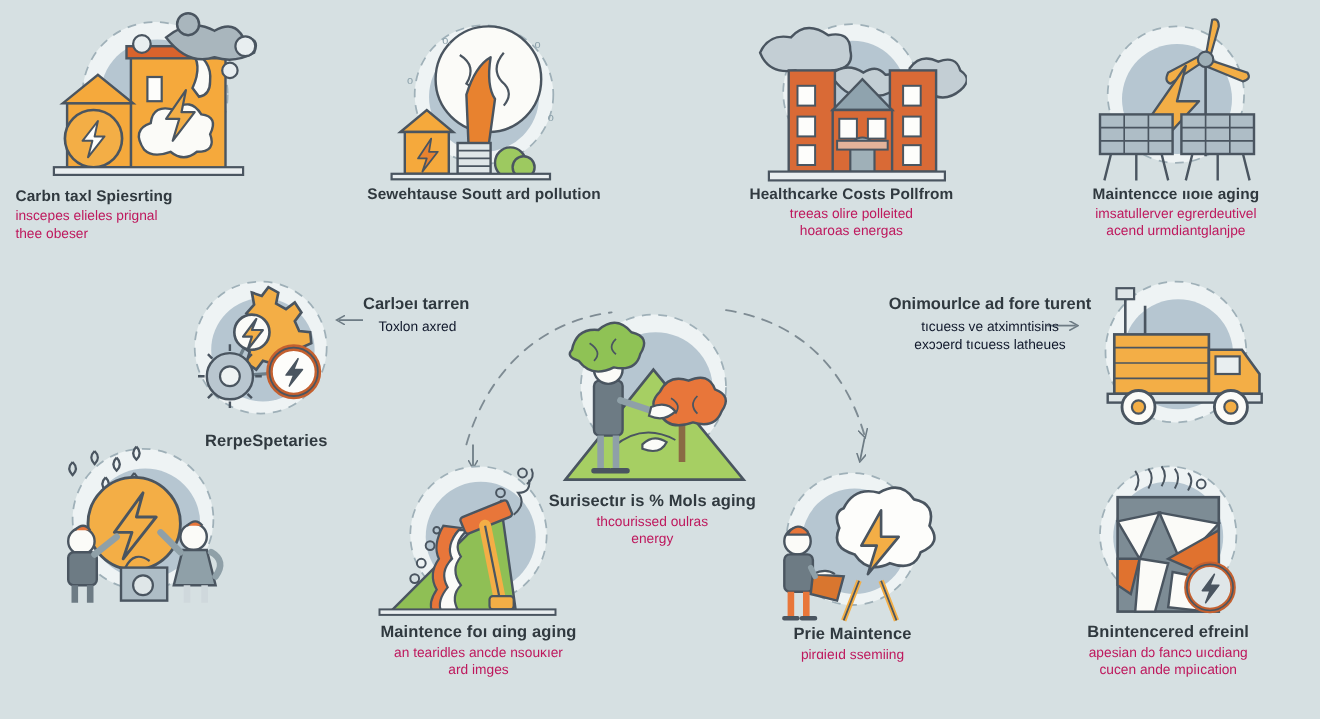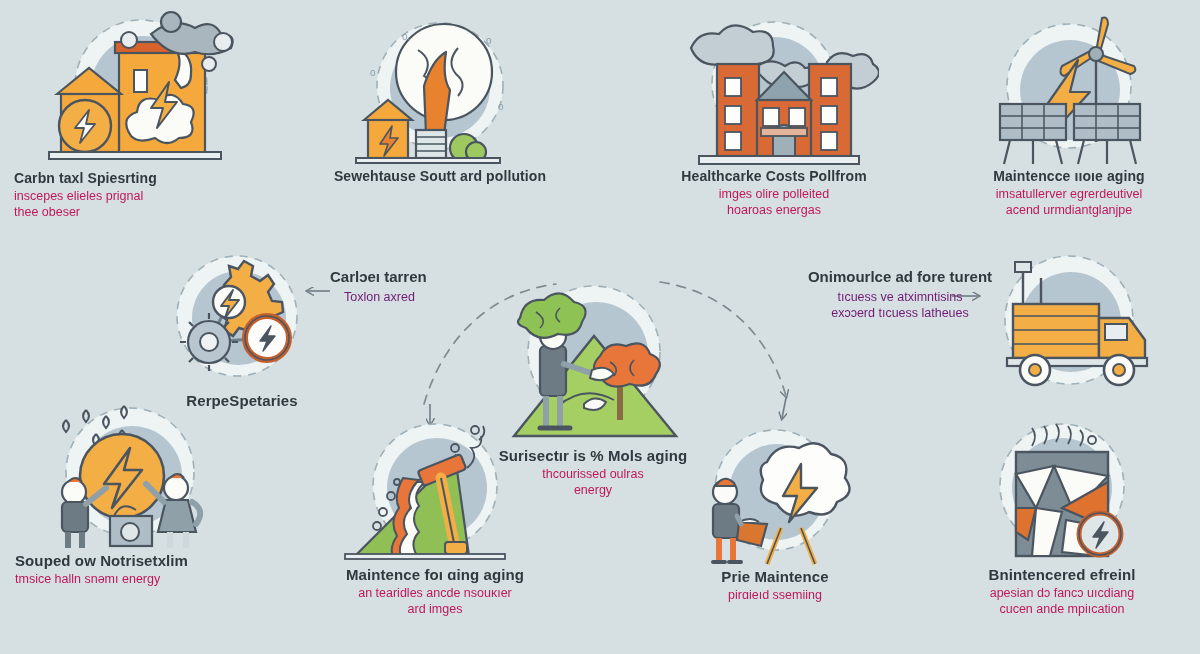--- a/index.html
+++ b/index.html
@@ -37,21 +37,21 @@
   .r3 .cap-title{font-size:15px;}
   .r3 .cap-sub{font-size:12.5px;}
 
   
   .cap-left{text-align:left;}
   .cap-center{text-align:center;}
 
   
   .annot{position:absolute;}
   .annot .a-title{font-weight:bold;font-size:15px;color:#30393f;line-height:1.2;}
-  .annot .a-sub{font-size:12.5px;color:#701a75;line-height:1.3;margin-top:3px;}
+  .annot .a-sub{font-size:12.5px;color:#0f172a;line-height:1.3;margin-top:3px;}
   .annot.a-right{text-align:left;}
   .annot.a-center{text-align:center;}
 </style>
 </head>
 <body>
 
 <div class="canvas">
 
   <svg class="connectors" viewBox="0 0 1200 654" xmlns="http://www.w3.org/2000/svg">
     <defs>
@@ -179,21 +179,21 @@
             <rect x="120" y="94" width="16" height="18"></rect>
         </g>
 
         <path d="M104 142 v-20 a11 11 0 0 1 22 0 v20 Z" fill="#9fb0b8" stroke="#4a5560" stroke-width="2"></path>
         <rect x="92" y="114" width="46" height="8" fill="#e3b39a" stroke="#4a5560" stroke-width="1.8"></rect>
         <rect x="30" y="142" width="160" height="8" fill="#e9eef0" stroke="#4a5560" stroke-width="2"></rect>
       </svg>
     </div>
     <div class="caption cap-center">
       <div class="cap-title">Healthcarke Costs Pollfrom</div>
-      <div class="cap-sub" style="white-space:pre-line;">imges olire polleited
+      <div class="cap-sub" style="white-space:pre-line;">treeas olire polleited
 hoaroas energas</div>
     </div>
   </div>
 
   <div class="node r1" style="left:944px;top:14px;width:250px;">
     <div class="art">
       <svg width="210" height="152" viewBox="0 0 210 152">
         <circle cx="105" cy="72" r="62" fill="#eef3f4"></circle>
         <circle cx="105" cy="72" r="62" fill="none" stroke="#9fb0b8" stroke-width="1.6" stroke-dasharray="8 7"></circle>
         <circle cx="106" cy="76" r="50" fill="#b6c6d1"></circle>
@@ -360,24 +360,20 @@
         <path d="M136 100 h22 l8 32 h-38 Z" fill="#8fa0a8" stroke="#4a5560" stroke-width="2.2"></path>
         <path d="M134 102 L116 84" stroke="#8fa0a8" stroke-width="6" stroke-linecap="round"></path>
         <path d="M162 102 q14 8 4 22" fill="none" stroke="#8fa0a8" stroke-width="6" stroke-linecap="round"></path>
         <path d="M140 132 v16 M156 132 v16" stroke="#cfd8dc" stroke-width="6"></path>
 
         <rect x="80" y="116" width="42" height="30" fill="#aebdc6" stroke="#4a5560" stroke-width="2.2"></rect>
         <circle cx="100" cy="132" r="9" fill="#dfe6e8" stroke="#4a5560" stroke-width="2"></circle>
         <path d="M84 116 q8 -16 22 -6" fill="none" stroke="#4a5560" stroke-width="2"></path>
       </svg>
     </div>
-    <div class="caption cap-left" style="padding-left:10px;">
-      <div class="cap-title">Souped ow Notrisetxlim</div>
-      <div class="cap-sub" style="white-space:pre-line;">tmsice halln snəmı energy</div>
-    </div>
   </div>
 
   <div class="node r3" style="left:300px;top:416px;width:270px;">
     <div class="art">
       <svg width="200" height="148" viewBox="0 0 200 148">
         <circle cx="100" cy="70" r="62" fill="#eef3f4"></circle>
         <circle cx="100" cy="70" r="62" fill="none" stroke="#9fb0b8" stroke-width="1.6" stroke-dasharray="8 7"></circle>
         <circle cx="102" cy="72" r="50" fill="#b6c6d1"></circle>
 
         <path d="M20 140 L120 40 L134 140 Z" fill="#8fbf55" stroke="#4a5560" stroke-width="2.2"></path>

